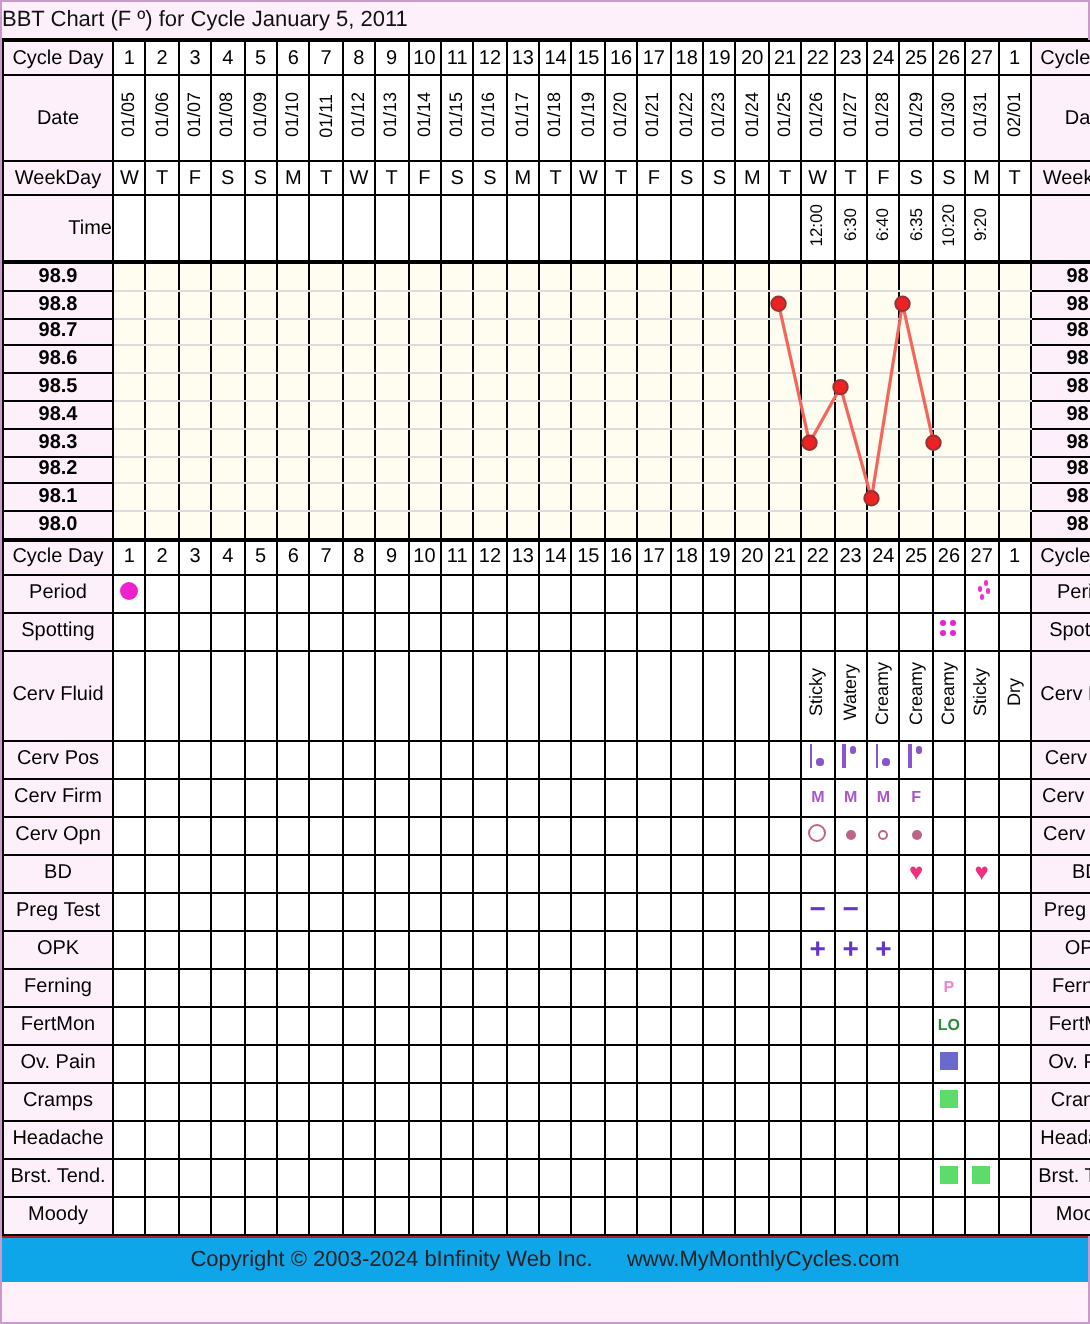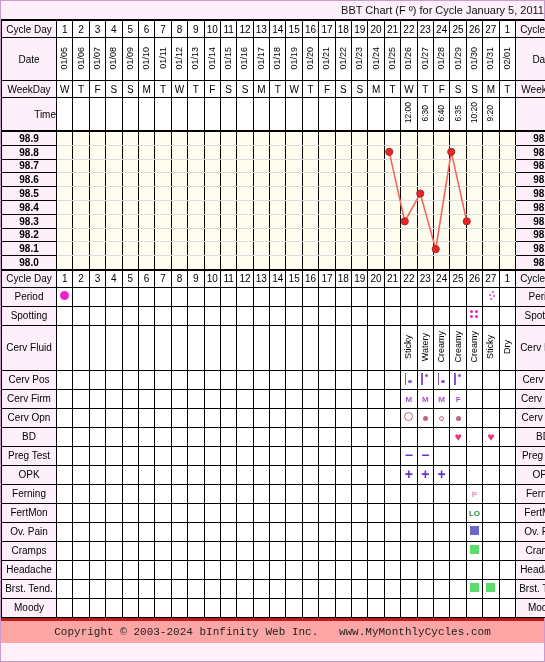--- a/index.html
+++ b/index.html
@@ -20,21 +20,21 @@
     height: 662px;
     box-sizing: border-box;
     border: 1px solid #CC99CC;
     background: #FFF0FA;
     position: relative;
   }
   
   .title-bar {
     height: 18px;
     line-height: 18px;
-    text-align: right;
+    text-align: left;
     font-size: 11px;
     color: #111;
     background: #FDF0FA;
     border-bottom: 1px solid #000;
   }
   
   table.grid {
     border-collapse: collapse;
     table-layout: fixed;
     width: 543px;
@@ -153,25 +153,25 @@
   .fern-p { color:#EE88CC; font-size:8px; font-weight:bold; }
   .fm-lo { color:#2E8B3E; font-size:8px; font-weight:bold; }
   .sq-blue { display:inline-block; width:9px; height:9px; background:#6A6ACC; }
   .sq-green { display:inline-block; width:9px; height:9px; background:#5CDD6B; }
 
   
   .footer {
     height: 22px;
     line-height: 22px;
     text-align: center;
-    font-family: Liberation Mono, monospace;
+    font-family: Liberation Sans, sans-serif;
     font-size: 11px;
     color: #222;
-    background: #fca5a5;
-    border-top: 3px solid #b91c1c;
+    background: #0ea5e9;
+    border-top: 1px solid #b91c1c;
   }
   .footer .url { margin-left: 14px; }
 </style>
 </head>
 <body>
 
 <div id="chart-frame">
 
   <div class="title-bar">BBT Chart (F º) for Cycle January 5, 2011</div>
 

